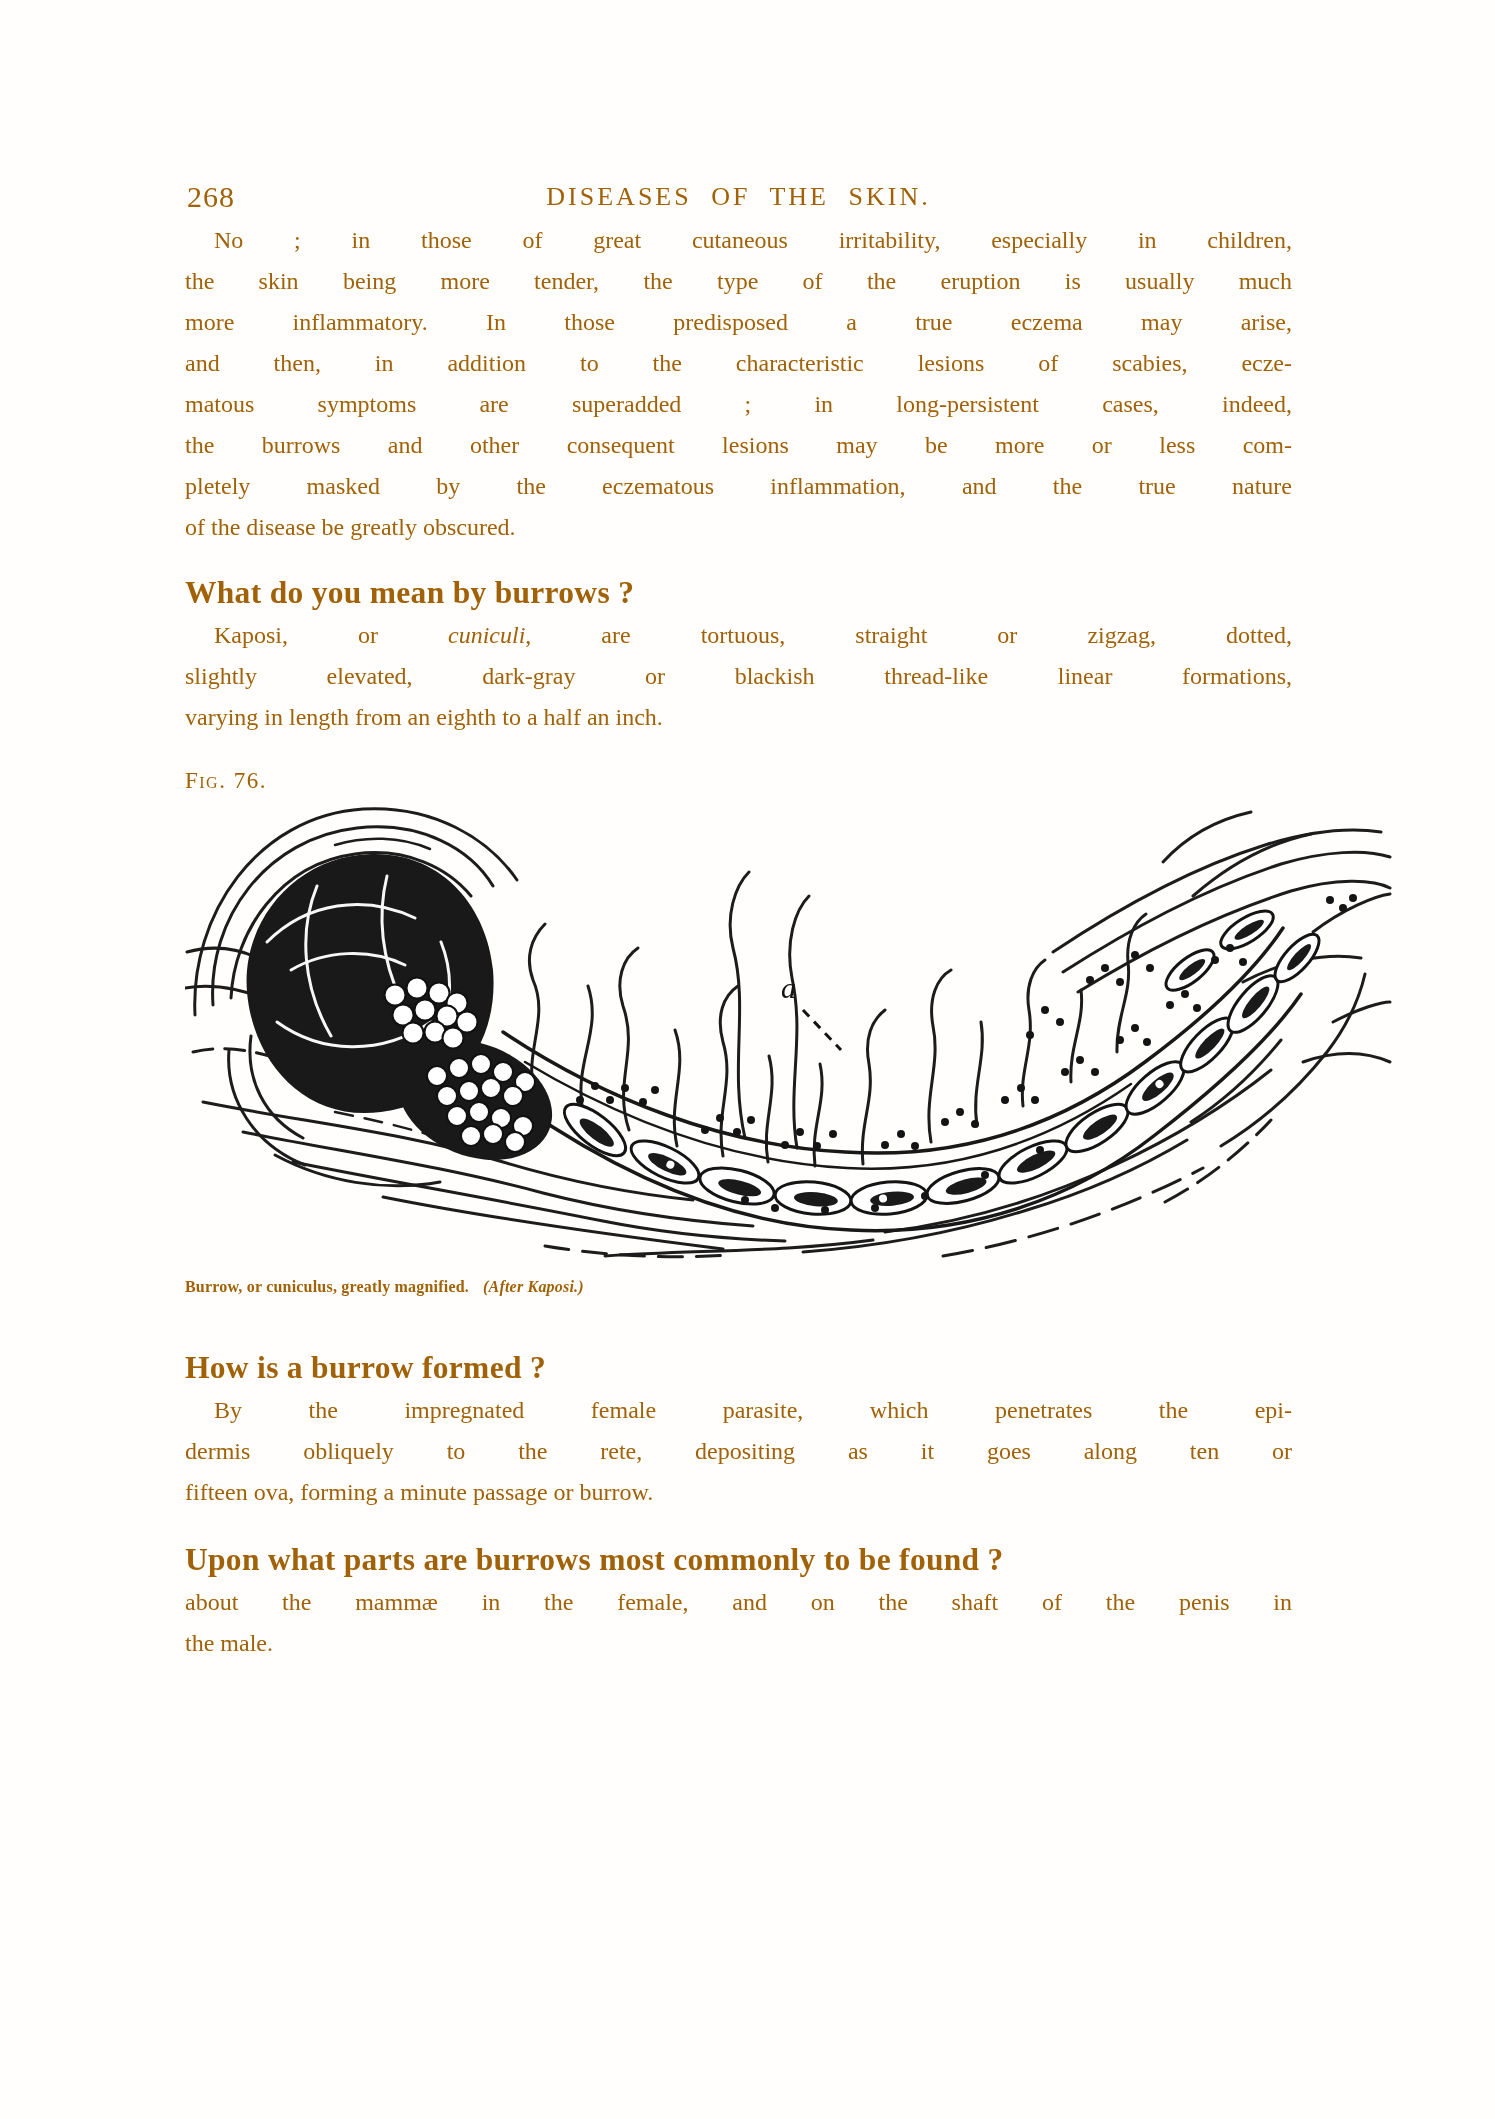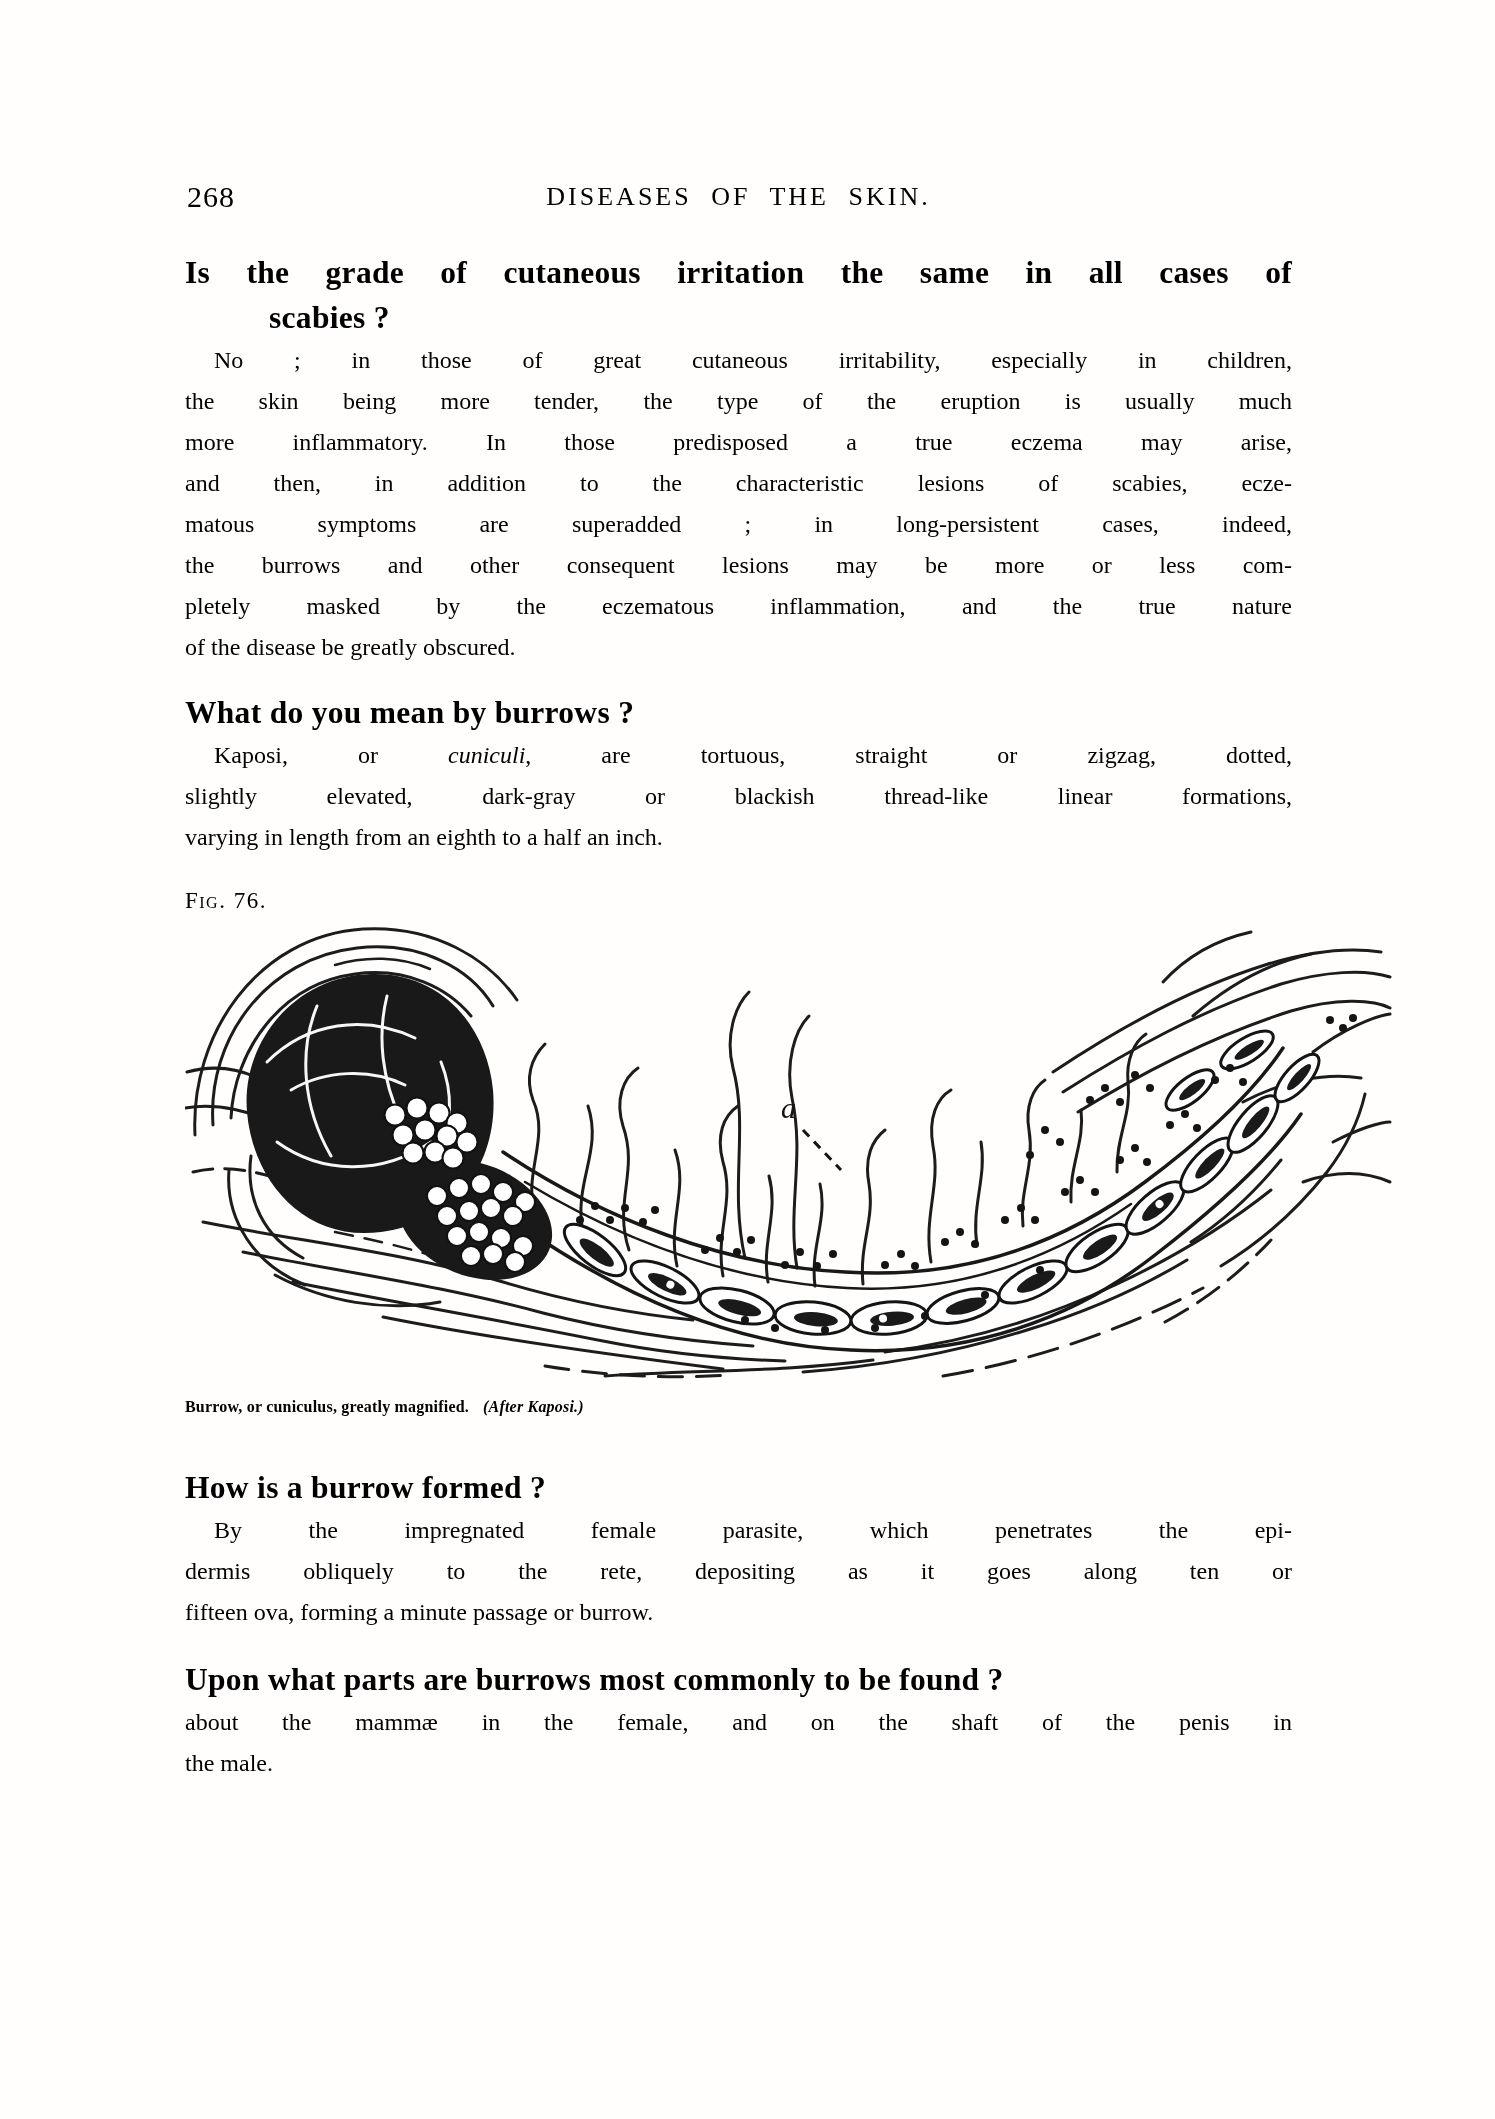--- a/index.html
+++ b/index.html
@@ -1,20 +1,20 @@
 <!DOCTYPE html>
 <html><head>
 <meta charset="utf-8">
 <style>
   html,body{margin:0;padding:0;background:#e8e8e4;}
   .page{
     position:relative;
     width:1495px;height:2119px;
     background:#fffefd;
-    color:#000000;
+    color:#a16207;
     font-family:"Liberation Serif","DejaVu Serif",serif;
     overflow:hidden;
     margin:0 auto;
   }
   .content{position:absolute;left:185px;top:178px;width:1107px;}
   .header{position:relative;height:42px;}
   .pageno{position:absolute;left:2px;top:2px;font-size:30px;letter-spacing:1px;}
   .running{text-align:center;font-size:26px;letter-spacing:3px;word-spacing:10px;padding-top:4px;}
   .qhead{font-weight:bold;font-size:31.5px;line-height:45px;letter-spacing:.3px;}
   .qhead.mt{margin-top:30px;}
@@ -39,24 +39,20 @@
 <body>
 
 <div class="page">
   <div class="content">
 
     <div class="header">
       <span class="pageno">268</span>
       <div class="running">DISEASES OF THE SKIN.</div>
     </div>
 
-    <div class="qhead mt">
-      <div class="line just">Is the grade of cutaneous irritation the same in all cases of</div>
-      <div class="line h-indent">scabies ?</div>
-    </div>
     <div class="para">
       <div class="line just indent">No ; in those of great cutaneous irritability, especially in children,</div>
       <div class="line just">the skin being more tender, the type of the eruption is usually much</div>
       <div class="line just">more inflammatory. In those predisposed a true eczema may arise,</div>
       <div class="line just">and then, in addition to the characteristic lesions of scabies, ecze-</div>
       <div class="line just">matous symptoms are superadded ; in long-persistent cases, indeed,</div>
       <div class="line just">the burrows and other consequent lesions may be more or less com-</div>
       <div class="line just">pletely masked by the eczematous inflammation, and the true nature</div>
       <div class="line">of the disease be greatly obscured.</div>
     </div>

